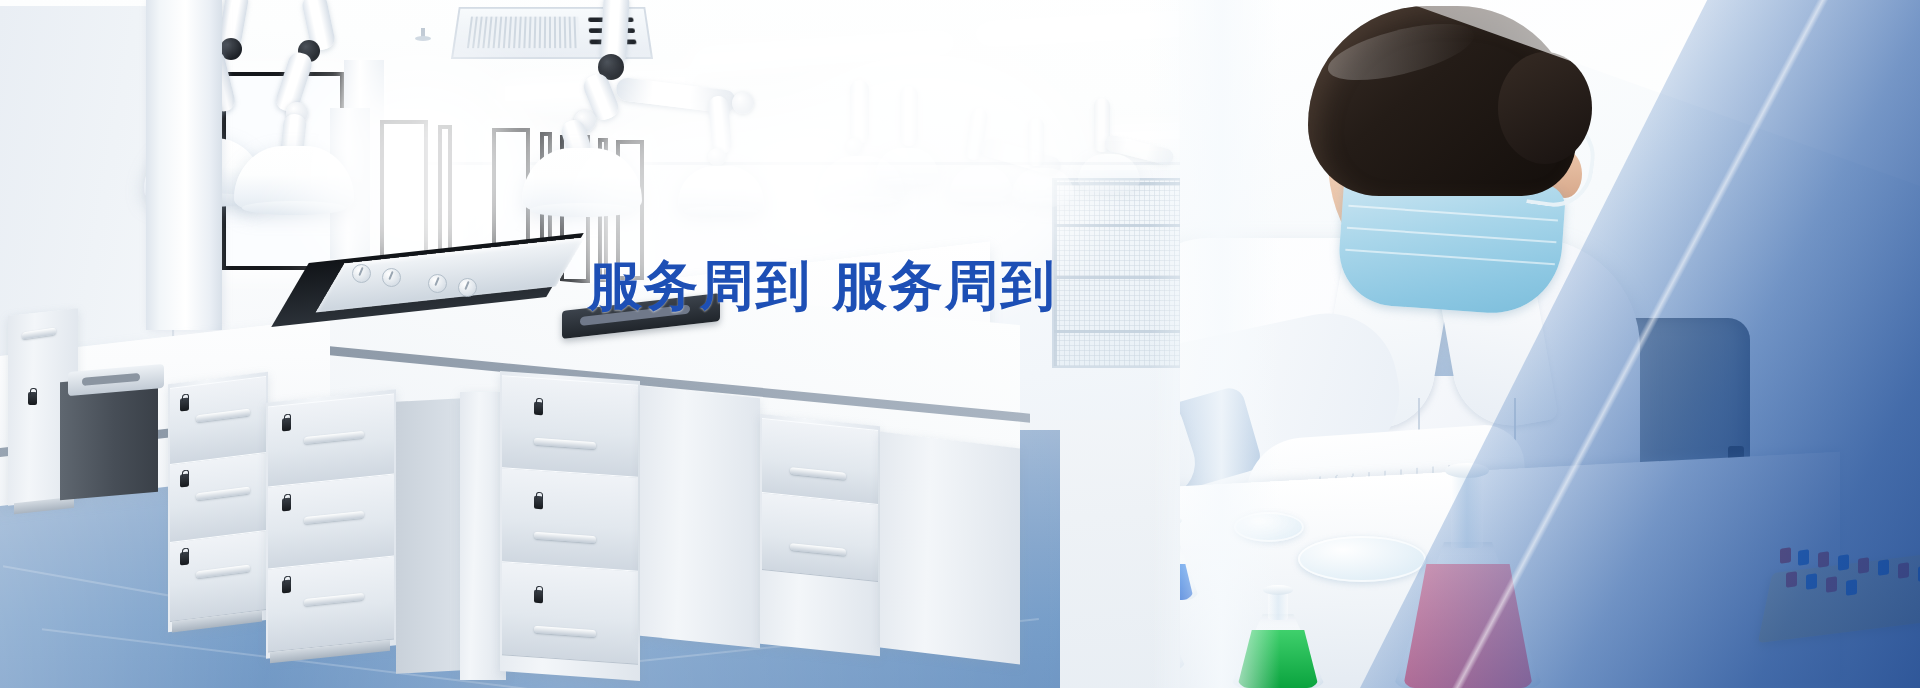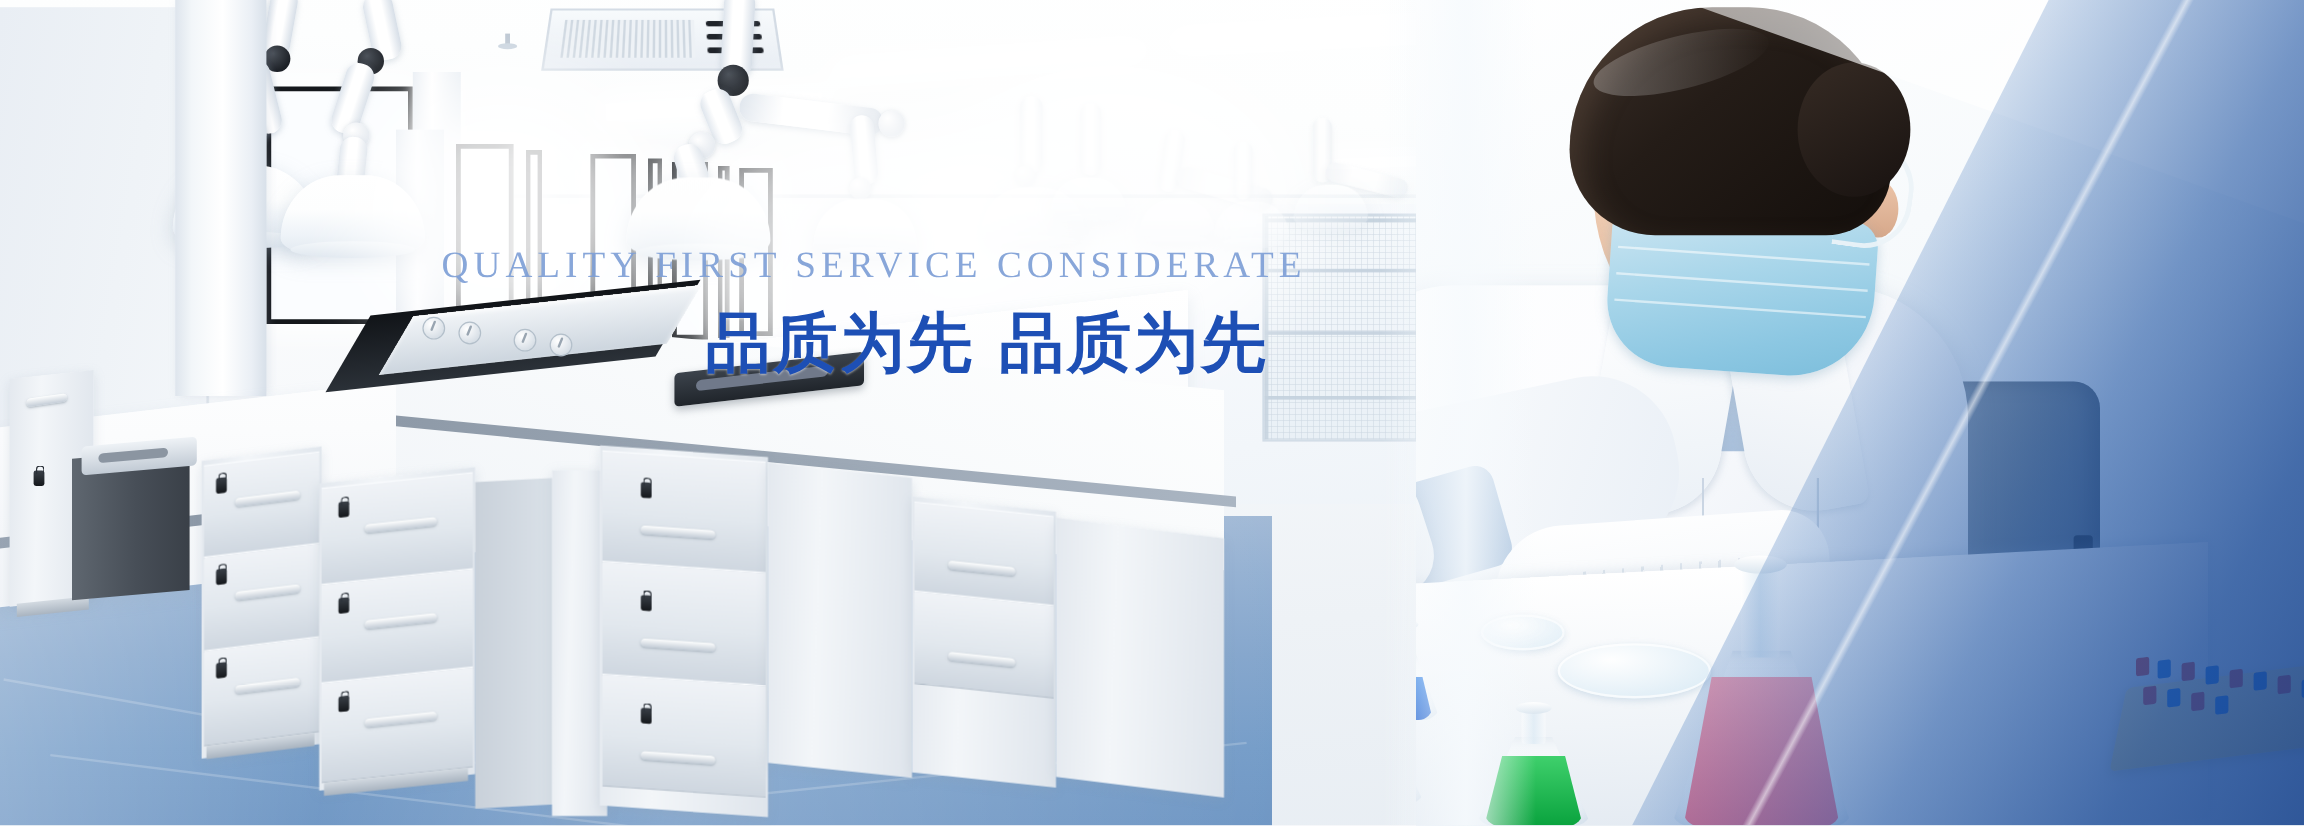--- a/index.html
+++ b/index.html
@@ -581,18 +581,17 @@
       <div class="rim" style="left:52px;top:-7px;width:44px;height:15px;"></div>
     </div>
 
     <div class="wedge-top"></div>
     <div class="wedge"></div>
     <div class="wedge-line"></div>
   </div>
 
   <div class="seam"></div>
 
-  <div class="eyebrow">QUALITY FIRST SERVICE CONSIDERATE</div>
-
-  <div class="headline">品质为先 品质为先</div>
+
+  <div class="headline">服务周到 服务周到</div>
 
 
 </div>
 
 </body></html>

